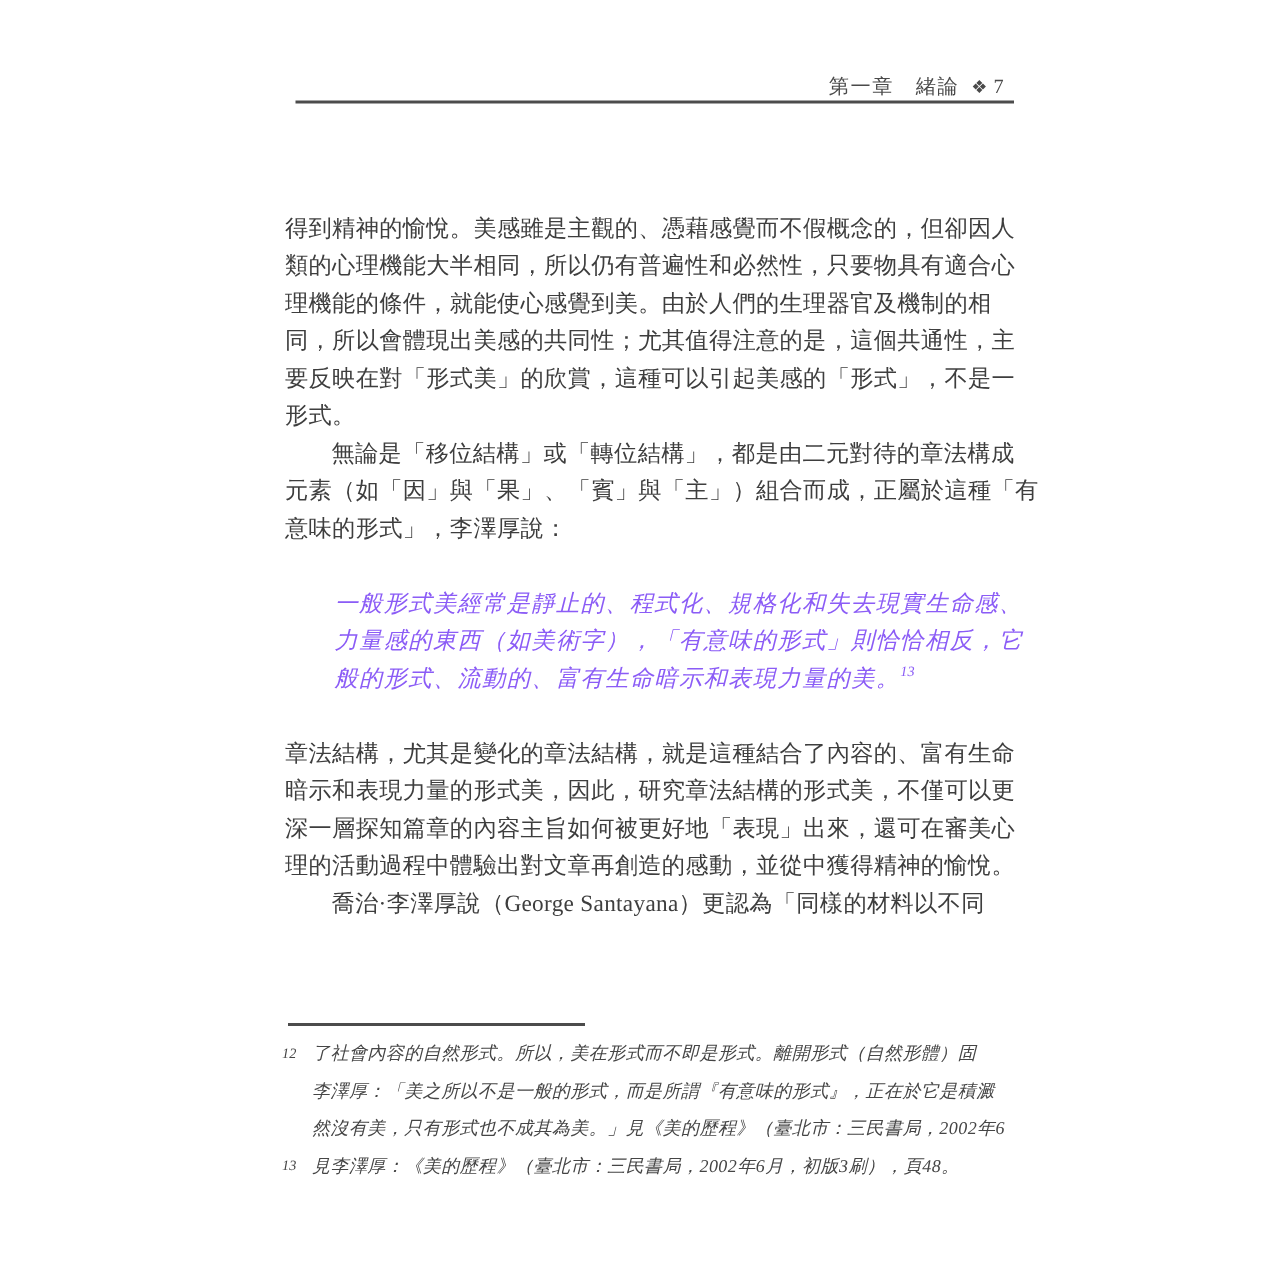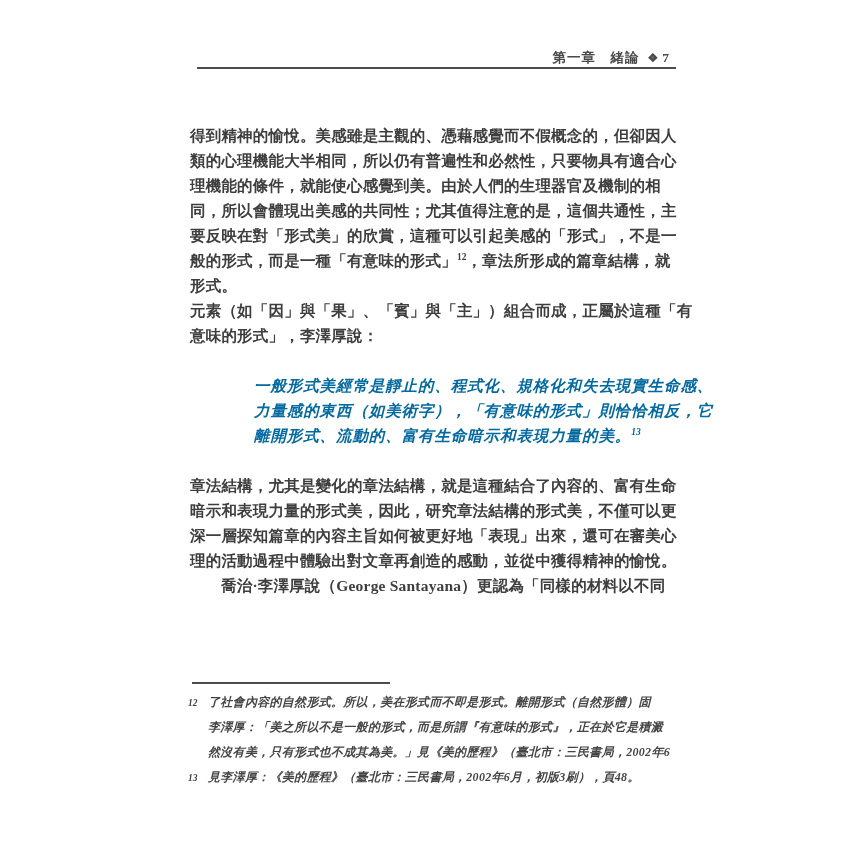--- a/index.html
+++ b/index.html
@@ -4,61 +4,60 @@
 <style>
   html,body { margin:0; padding:0; }
   body { background:#ffffff; }
   .page {
     position:relative;
     width:850px; height:850px;
     background:#ffffff;
     overflow:hidden;
     font-family:"Liberation Serif","DejaVu Serif",serif;
     color:#3e3e3e;
-    font-weight:bold;
   }
   
   .header {
     position:absolute;
     top:49px; right:180px;
     font-size:13.5px;
     letter-spacing:1px;
     color:#4a4a4a;
     white-space:nowrap;
   }
   .header .ornament { font-size:12px; margin:0 3px 0 8px; }
   .header-rule {
     position:absolute;
     top:67px; left:197px;
     width:479px; height:1.5px;
     background:#4c4c4c;
   }
   
   .main {
     position:absolute;
-    top:123px; left:190px;
+    top:140px; left:190px;
     width:489px;
     font-size:15.5px;
     line-height:25px;
     letter-spacing:0.2px;
   }
   .line { white-space:nowrap; height:25px; }
   .ind { text-indent:2em; }
   sup.ref {
     font-size:9.5px;
     vertical-align:super;
     line-height:0;
     letter-spacing:0;
   }
   
   .quote {
-    margin:25px 0 25px 64px;
+    margin:25px 0 25px 33px;
     font-style:italic;
     letter-spacing:0.9px;
-    color:#0369a1;
+    color:#8b5cf6;
   }
   
   .fn-rule {
     position:absolute;
     top:682px; left:192px;
     width:198px; height:1.5px;
     background:#4c4c4c;
   }
   .footnotes {
     position:absolute;
@@ -89,33 +88,33 @@
   <div class="header-rule"></div>
 
   <div class="main">
 
     <div>
       <div class="line">得到精神的愉悅。美感雖是主觀的、憑藉感覺而不假概念的，但卻因人</div>
       <div class="line">類的心理機能大半相同，所以仍有普遍性和必然性，只要物具有適合心</div>
       <div class="line">理機能的條件，就能使心感覺到美。由於人們的生理器官及機制的相</div>
       <div class="line">同，所以會體現出美感的共同性；尤其值得注意的是，這個共通性，主</div>
       <div class="line">要反映在對「形式美」的欣賞，這種可以引起美感的「形式」，不是一</div>
-      <div class="line"><span>般的形式，而是一種「有意味的形式」</span><sup class="ref">12</sup><span>，章法所形成的篇章結構，就</span></div>
       <div class="line">形式。</div>
     </div>
 
     <div>
+      <div class="line ind">無論是「移位結構」或「轉位結構」，都是由二元對待的章法構成</div>
       <div class="line">元素（如「因」與「果」、「賓」與「主」）組合而成，正屬於這種「有</div>
       <div class="line">意味的形式」，李澤厚說：</div>
     </div>
 
     <div class="quote">
       <div class="line">一般形式美經常是靜止的、程式化、規格化和失去現實生命感、</div>
       <div class="line">力量感的東西（如美術字），「有意味的形式」則恰恰相反，它</div>
-      <div class="line"><span>離開形式、流動的、富有生命暗示和表現力量的美。</span><sup class="ref">13</sup></div>
+      <div class="line"><span>般的形式、流動的、富有生命暗示和表現力量的美。</span><sup class="ref">13</sup></div>
     </div>
 
     <div>
       <div class="line">章法結構，尤其是變化的章法結構，就是這種結合了內容的、富有生命</div>
       <div class="line">暗示和表現力量的形式美，因此，研究章法結構的形式美，不僅可以更</div>
       <div class="line">深一層探知篇章的內容主旨如何被更好地「表現」出來，還可在審美心</div>
       <div class="line">理的活動過程中體驗出對文章再創造的感動，並從中獲得精神的愉悅。</div>
     </div>
 
     <div>

